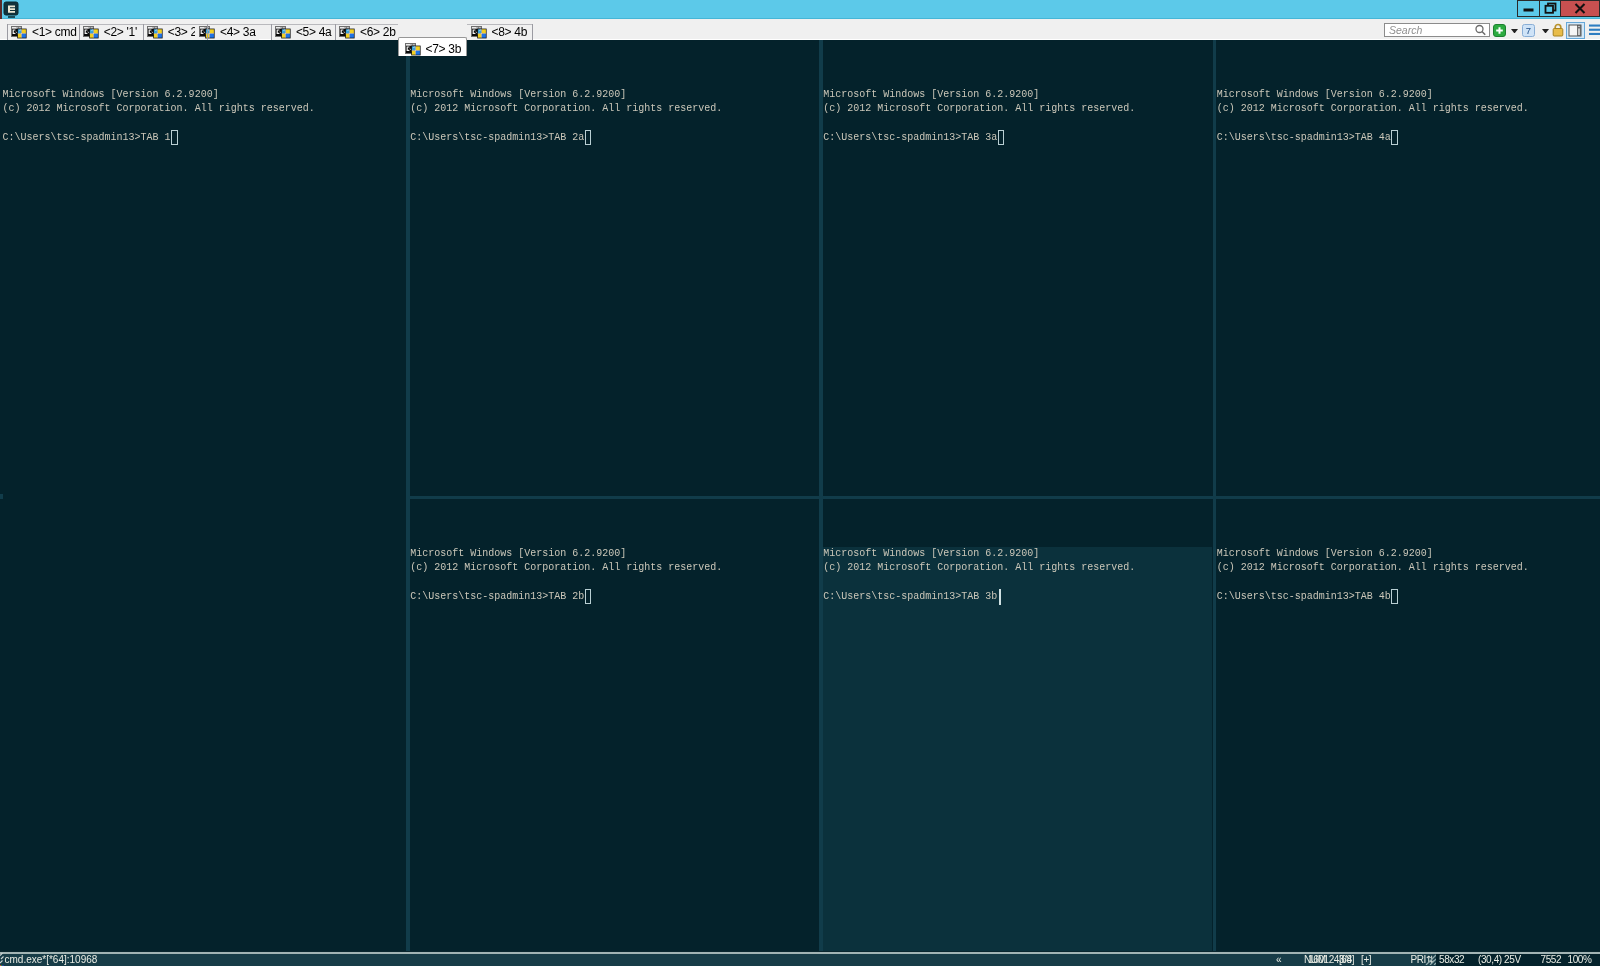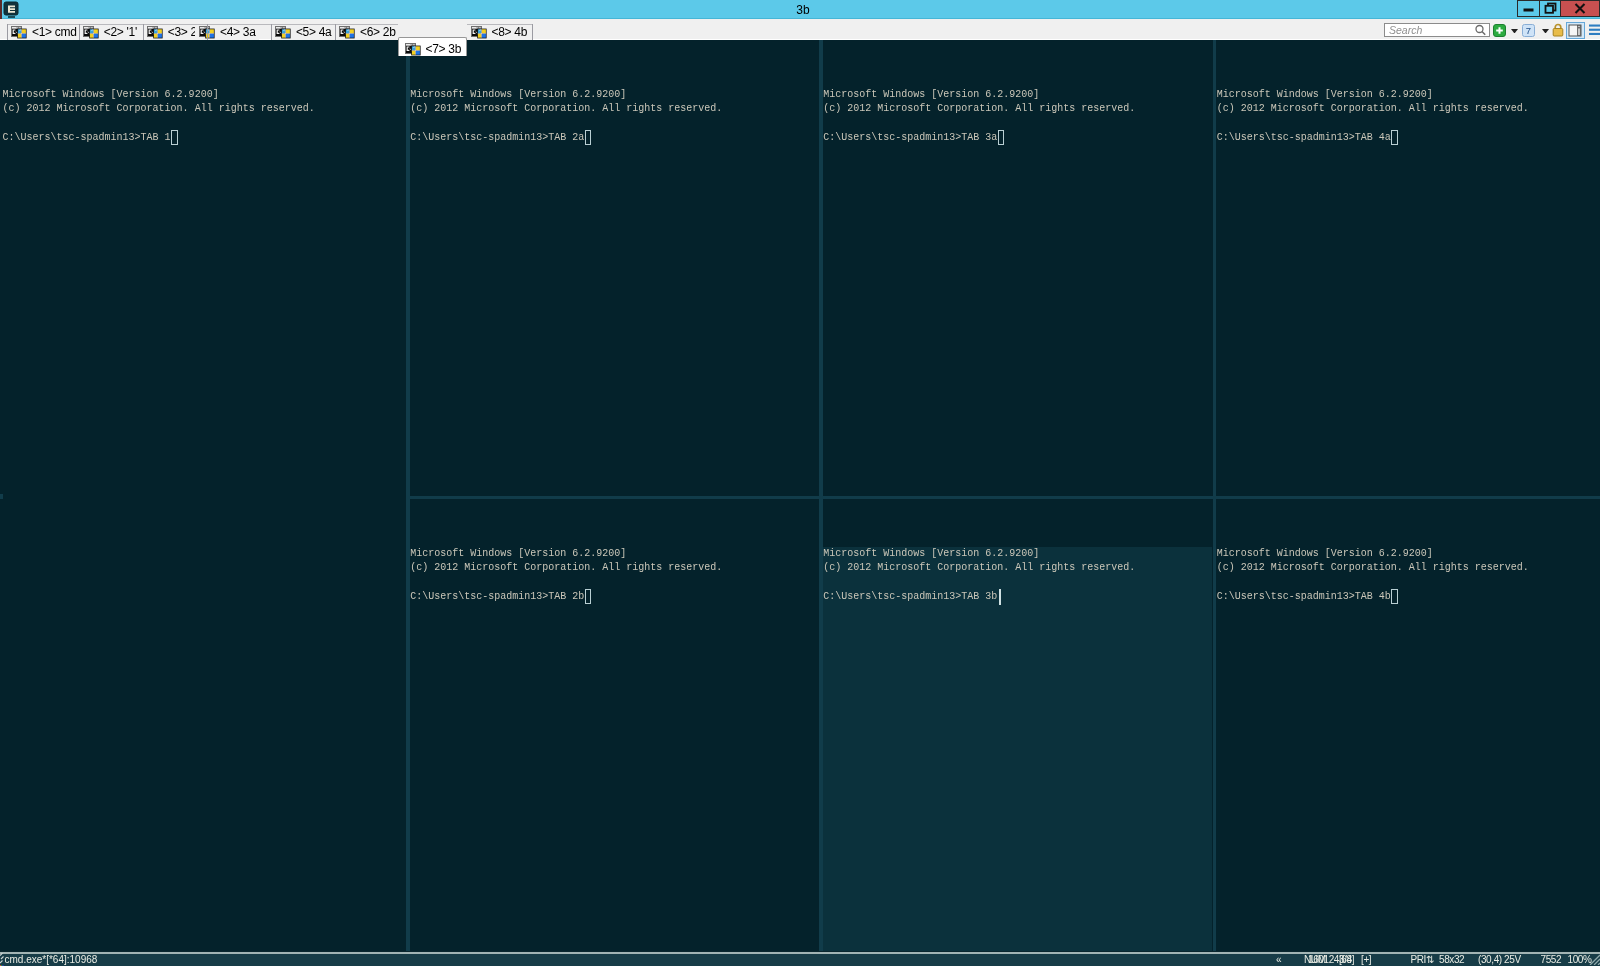--- a/index.html
+++ b/index.html
@@ -14,36 +14,35 @@
   .tab .ti { position:absolute; left:4px; top:0px; width:16px; height:16px; }
   .tab .tt { position:absolute; left:25px; top:1px; letter-spacing:-0.3px; }
   .tab.active { top:21px; height:19px; background:#ffffff; border:1px solid #979797; border-bottom:none; border-radius:2px 2px 0 0; z-index:3;margin-top:16px; }
   .tab.active .ti { top:3px; left:6px; }
   .tab.active .tt { top:3.5px; left:26.5px; }
   .console { position:absolute; overflow:hidden; font-family:"Liberation Mono",monospace; font-size:10px; line-height:14.1px; color:#cbc7b9;margin-top:48px; }
   .console pre { font-family:inherit; margin:0.1px 0 0 0; padding:0; }
   .cur-o { display:inline-block; width:6.5px; height:14.2px; border:1.3px solid #b9cfd3; vertical-align:-4.3px; margin-left:0.5px; }
   .cur-s { display:inline-block; width:2.8px; height:15.2px; background:#cfe0e2; vertical-align:-5.3px; margin-left:1.2px; }
   .vsep { position:absolute; background:#113c4a; }
-  .statusbar { position:absolute; left:0; top:953.5px; width:1600px; height:12.5px; background:#173c47; color:#e9ece4; font-size:10px; }
+  .statusbar { position:absolute; left:0; top:953.5px; width:1436px; height:12.5px; background:#173c47; color:#e9ece4; font-size:10px; }
   .statusbar .seg { position:absolute; top:0.5px; white-space:nowrap; }
   .statusbar .seg.r { letter-spacing:-0.4px; }
   .sepline1 { position:absolute; left:0; top:950.5px; width:1600px; height:1.5px; background:#0a262e; }
   .sepline2 { position:absolute; left:0; top:952px; width:1600px; height:1.5px; background:#a2b4b4; }
 </style>
 </head>
 <body>
 <div class="titlebar">
   <div class="redge"></div>
   <svg width="18" height="18" viewBox="0 0 18 18" style="position:absolute;left:3px;top:1px;">
 <rect x="1" y="1" width="14" height="13" rx="2" fill="#12333c" stroke="#0a2a31" stroke-width="1"></rect>
 <path d="M 5 4.5 h 7 v 1.8 h -5 v 1 h 5 v 1.6 h -5 v 1 h 5 v 1.8 h -7 z" fill="#ece7d3"></path>
 <rect x="5" y="15.2" width="7" height="1.6" fill="#0d2f37"></rect>
 </svg>
-  <div class="apptitle">3b</div>
 
 <div class="capbtn" style="left:1517px;width:23px;background:#5cc9e9;">
  <svg width="21" height="15">
         <rect x="5.5" y="7.5" width="10" height="3" fill="#111"></rect>
       </svg>
 </div>
 <div class="capbtn" style="left:1539px;width:22px;background:#5cc9e9;">
  <svg width="20" height="15">
   <rect x="8" y="2.5" width="7.5" height="7" fill="none" stroke="#111" stroke-width="1.8"></rect>
   <rect x="5.5" y="4.8" width="7.5" height="7" fill="#5cc9e9" stroke="#111" stroke-width="1.8"></rect>

